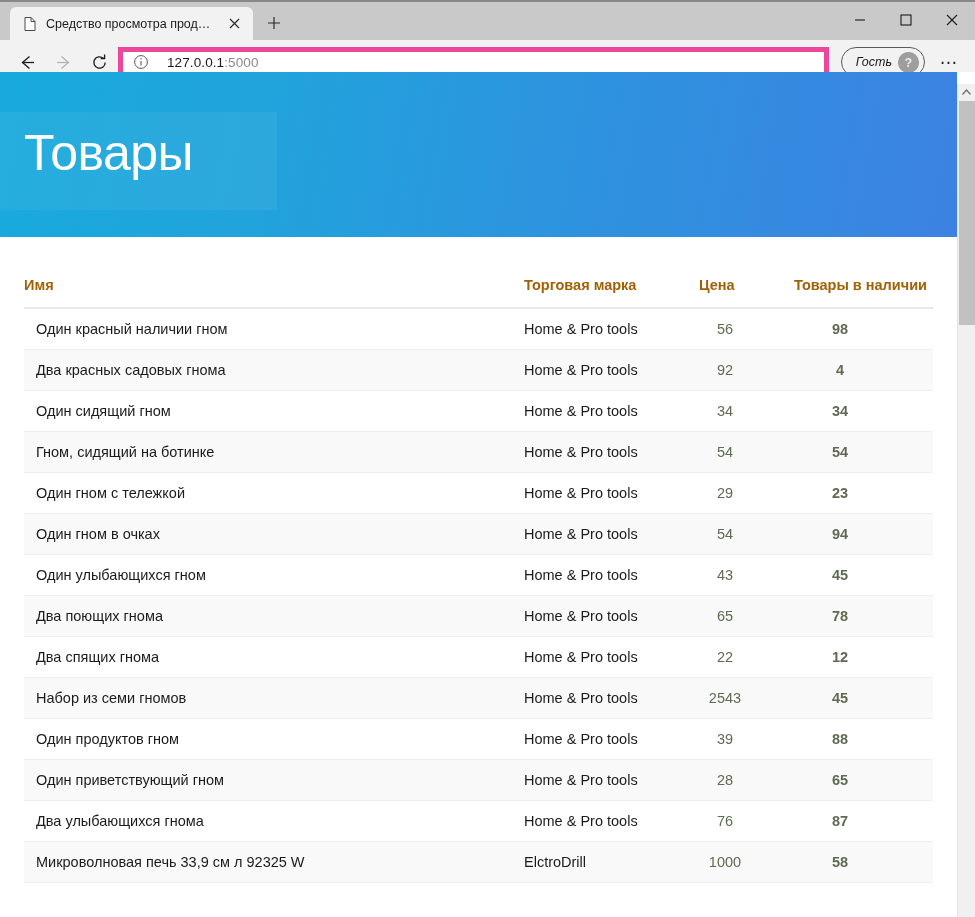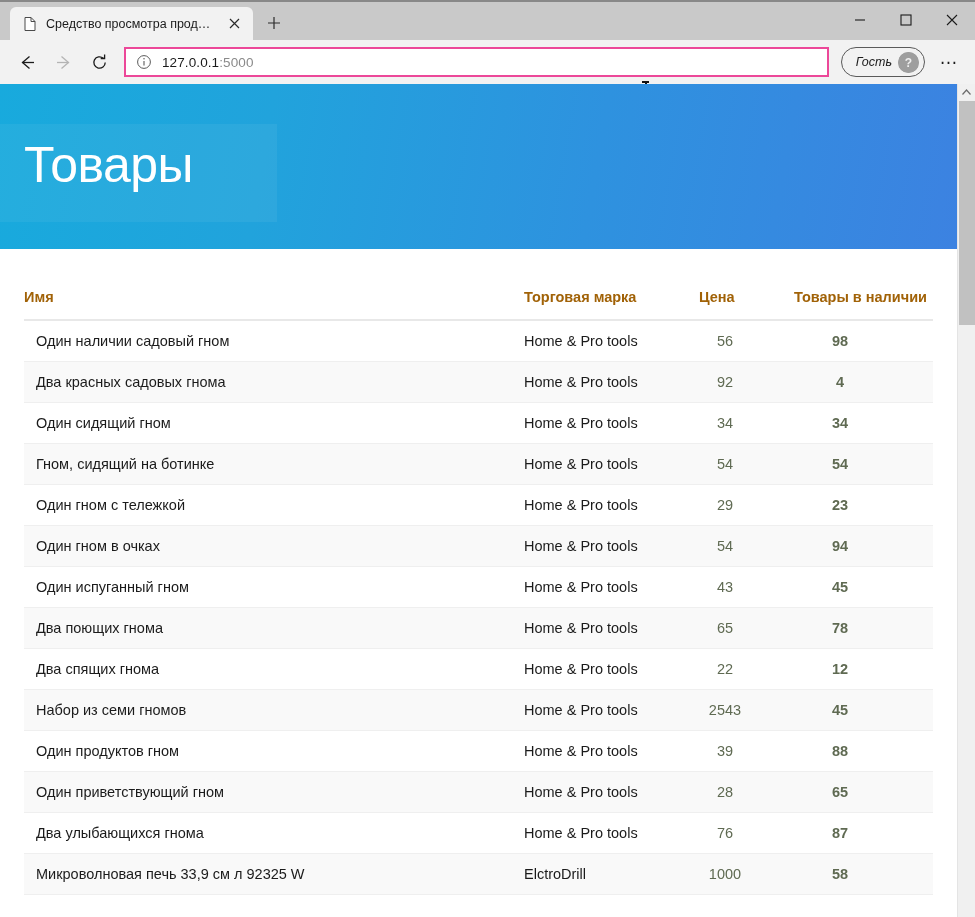--- a/index.html
+++ b/index.html
@@ -66,23 +66,23 @@
     position: relative;
   }
   .navbtn {
     width: 34px; height: 34px; flex: 0 0 34px;
     display: flex; align-items: center; justify-content: center;
     color: #1b1b1b; border-radius: 3px;
   }
   .navbtn.disabled { color: #b4b4b4; }
 
   .urlbar {
-    flex: 1 1 auto; height: 30px; margin-left: 6px; margin-right: 10px;
-    background: #ffffff; border: 2px solid #ec4899;
-    display: flex; align-items: center; gap: 10px;
+    flex: 1 1 auto; height: 30px; margin-left: 0; margin-right: 10px;
+    background: #ffffff; border: 5px solid #ec4899;
+    display: flex; align-items: center; gap: 18px;
     padding: 0 10px;
     position: relative;
   }
   .info-icon { width: 16px; height: 16px; flex: 0 0 16px; color: #555; }
   .url-text { font-size: 13.5px; color: #8a8a8a; letter-spacing: .1px; white-space: nowrap; }
   .url-text .host { color: #1b1b1b; }
 
   .profile-btn {
     height: 30px; border: 1px solid #5a5a5a; border-radius: 15px;
     display: flex; align-items: center; gap: 6px;
@@ -110,21 +110,21 @@
   }
   .caret::before, .caret::after {
     content: ""; position: absolute; left: -3px; width: 7px; height: 1.5px; background: #111;
   }
   .caret::before { top: 0; }
   .caret::after { bottom: 0; }
   .caret-stem { position: absolute; left: 0; top: 0; width: 1.5px; height: 18px; background: #111; }
 
   
   .viewport {
-    position: absolute; left: 0; top: 84px;
+    position: absolute; left: 0; top: 72px;
     width: 975px; height: 833px;
     background: #ffffff;
     overflow: hidden;
   }
 
   .page { width: 957px; height: 833px; position: relative; background: #fff; }
 
   .hero {
     height: 165px; width: 957px;
     background: linear-gradient(100deg, #18AADD 0%, #21A3DC 28%, #2E92DF 62%, #3C82E1 100%);
@@ -306,21 +306,21 @@
           <thead>
             <tr>
               <th>Имя</th>
               <th>Торговая марка</th>
               <th class="num">Цена</th>
               <th class="stock">Товары в наличии</th>
             </tr>
           </thead>
           <tbody id="tbody">
               <tr>
-                <td class="name">Один наличии садовый гном</td>
+                <td class="name">Один красный наличии гном</td>
                 <td class="brand">Home &amp; Pro tools</td>
                 <td class="num">56</td>
                 <td class="stock">98</td>
               </tr>
               <tr>
                 <td class="name">Два красных садовых гнома</td>
                 <td class="brand">Home &amp; Pro tools</td>
                 <td class="num">92</td>
                 <td class="stock">4</td>
               </tr>
@@ -342,21 +342,21 @@
                 <td class="num">29</td>
                 <td class="stock">23</td>
               </tr>
               <tr>
                 <td class="name">Один гном в очках</td>
                 <td class="brand">Home &amp; Pro tools</td>
                 <td class="num">54</td>
                 <td class="stock">94</td>
               </tr>
               <tr>
-                <td class="name">Один испуганный гном</td>
+                <td class="name">Один улыбающихся гном</td>
                 <td class="brand">Home &amp; Pro tools</td>
                 <td class="num">43</td>
                 <td class="stock">45</td>
               </tr>
               <tr>
                 <td class="name">Два поющих гнома</td>
                 <td class="brand">Home &amp; Pro tools</td>
                 <td class="num">65</td>
                 <td class="stock">78</td>
               </tr>

